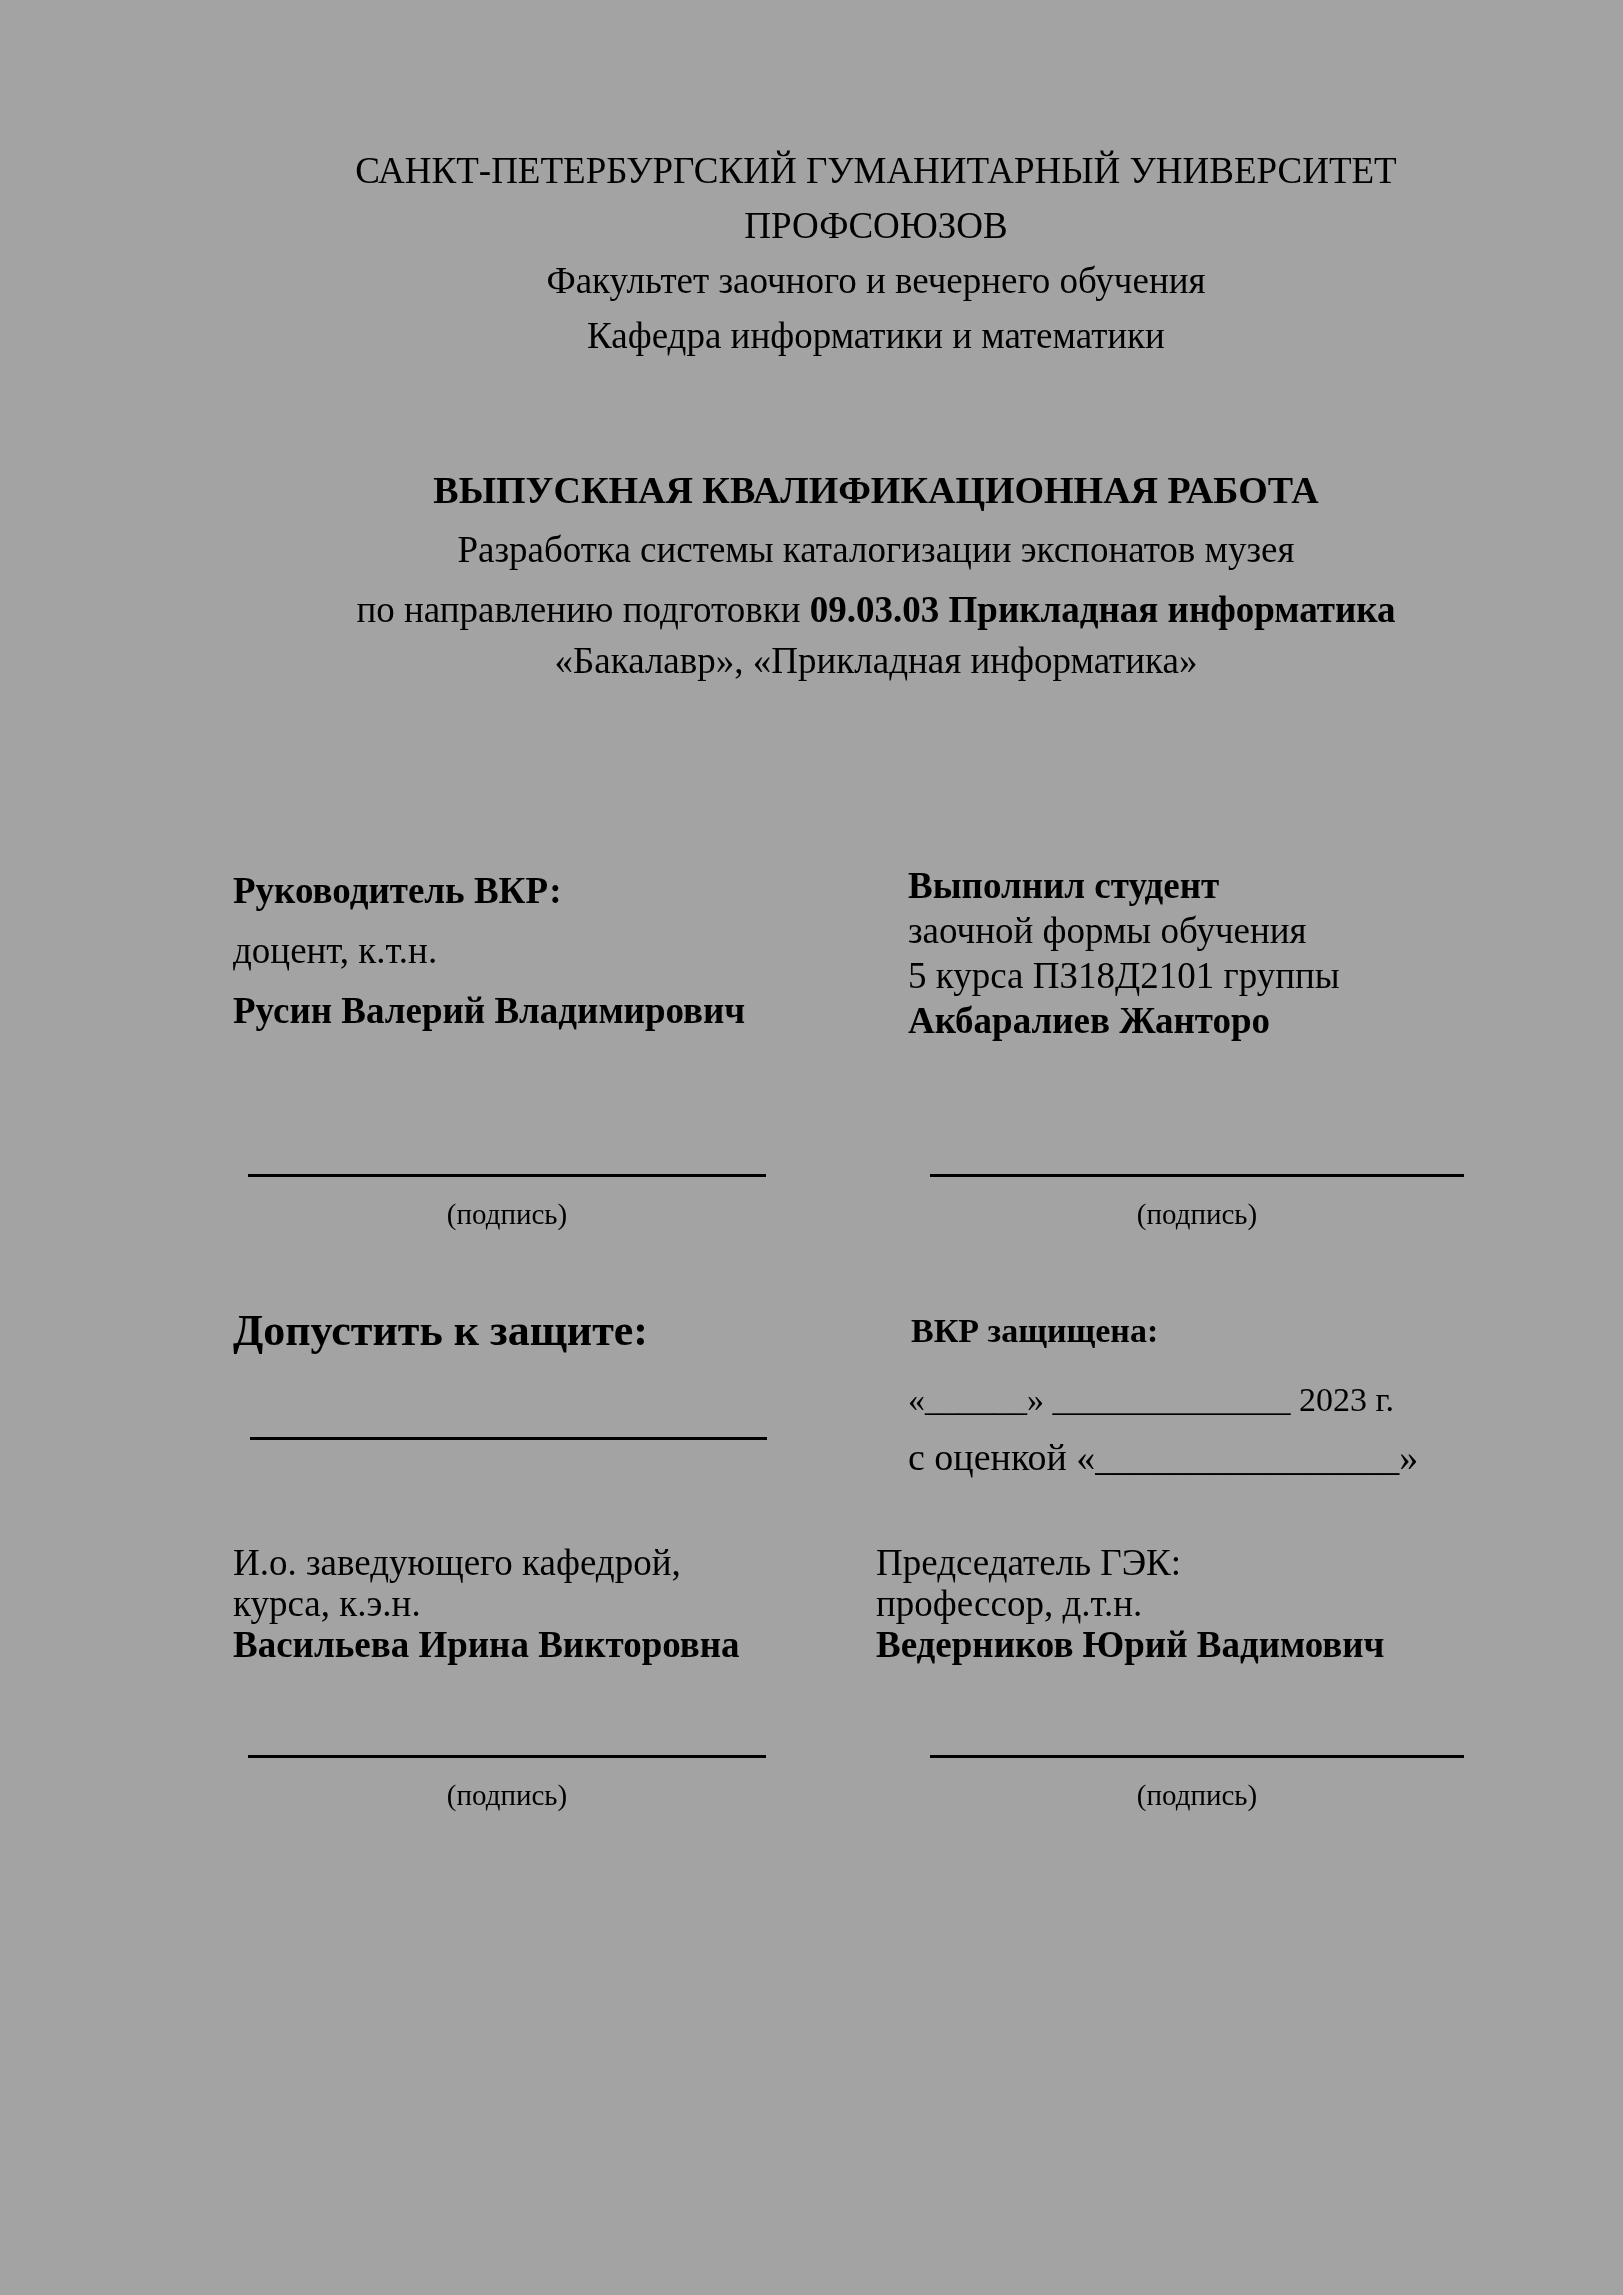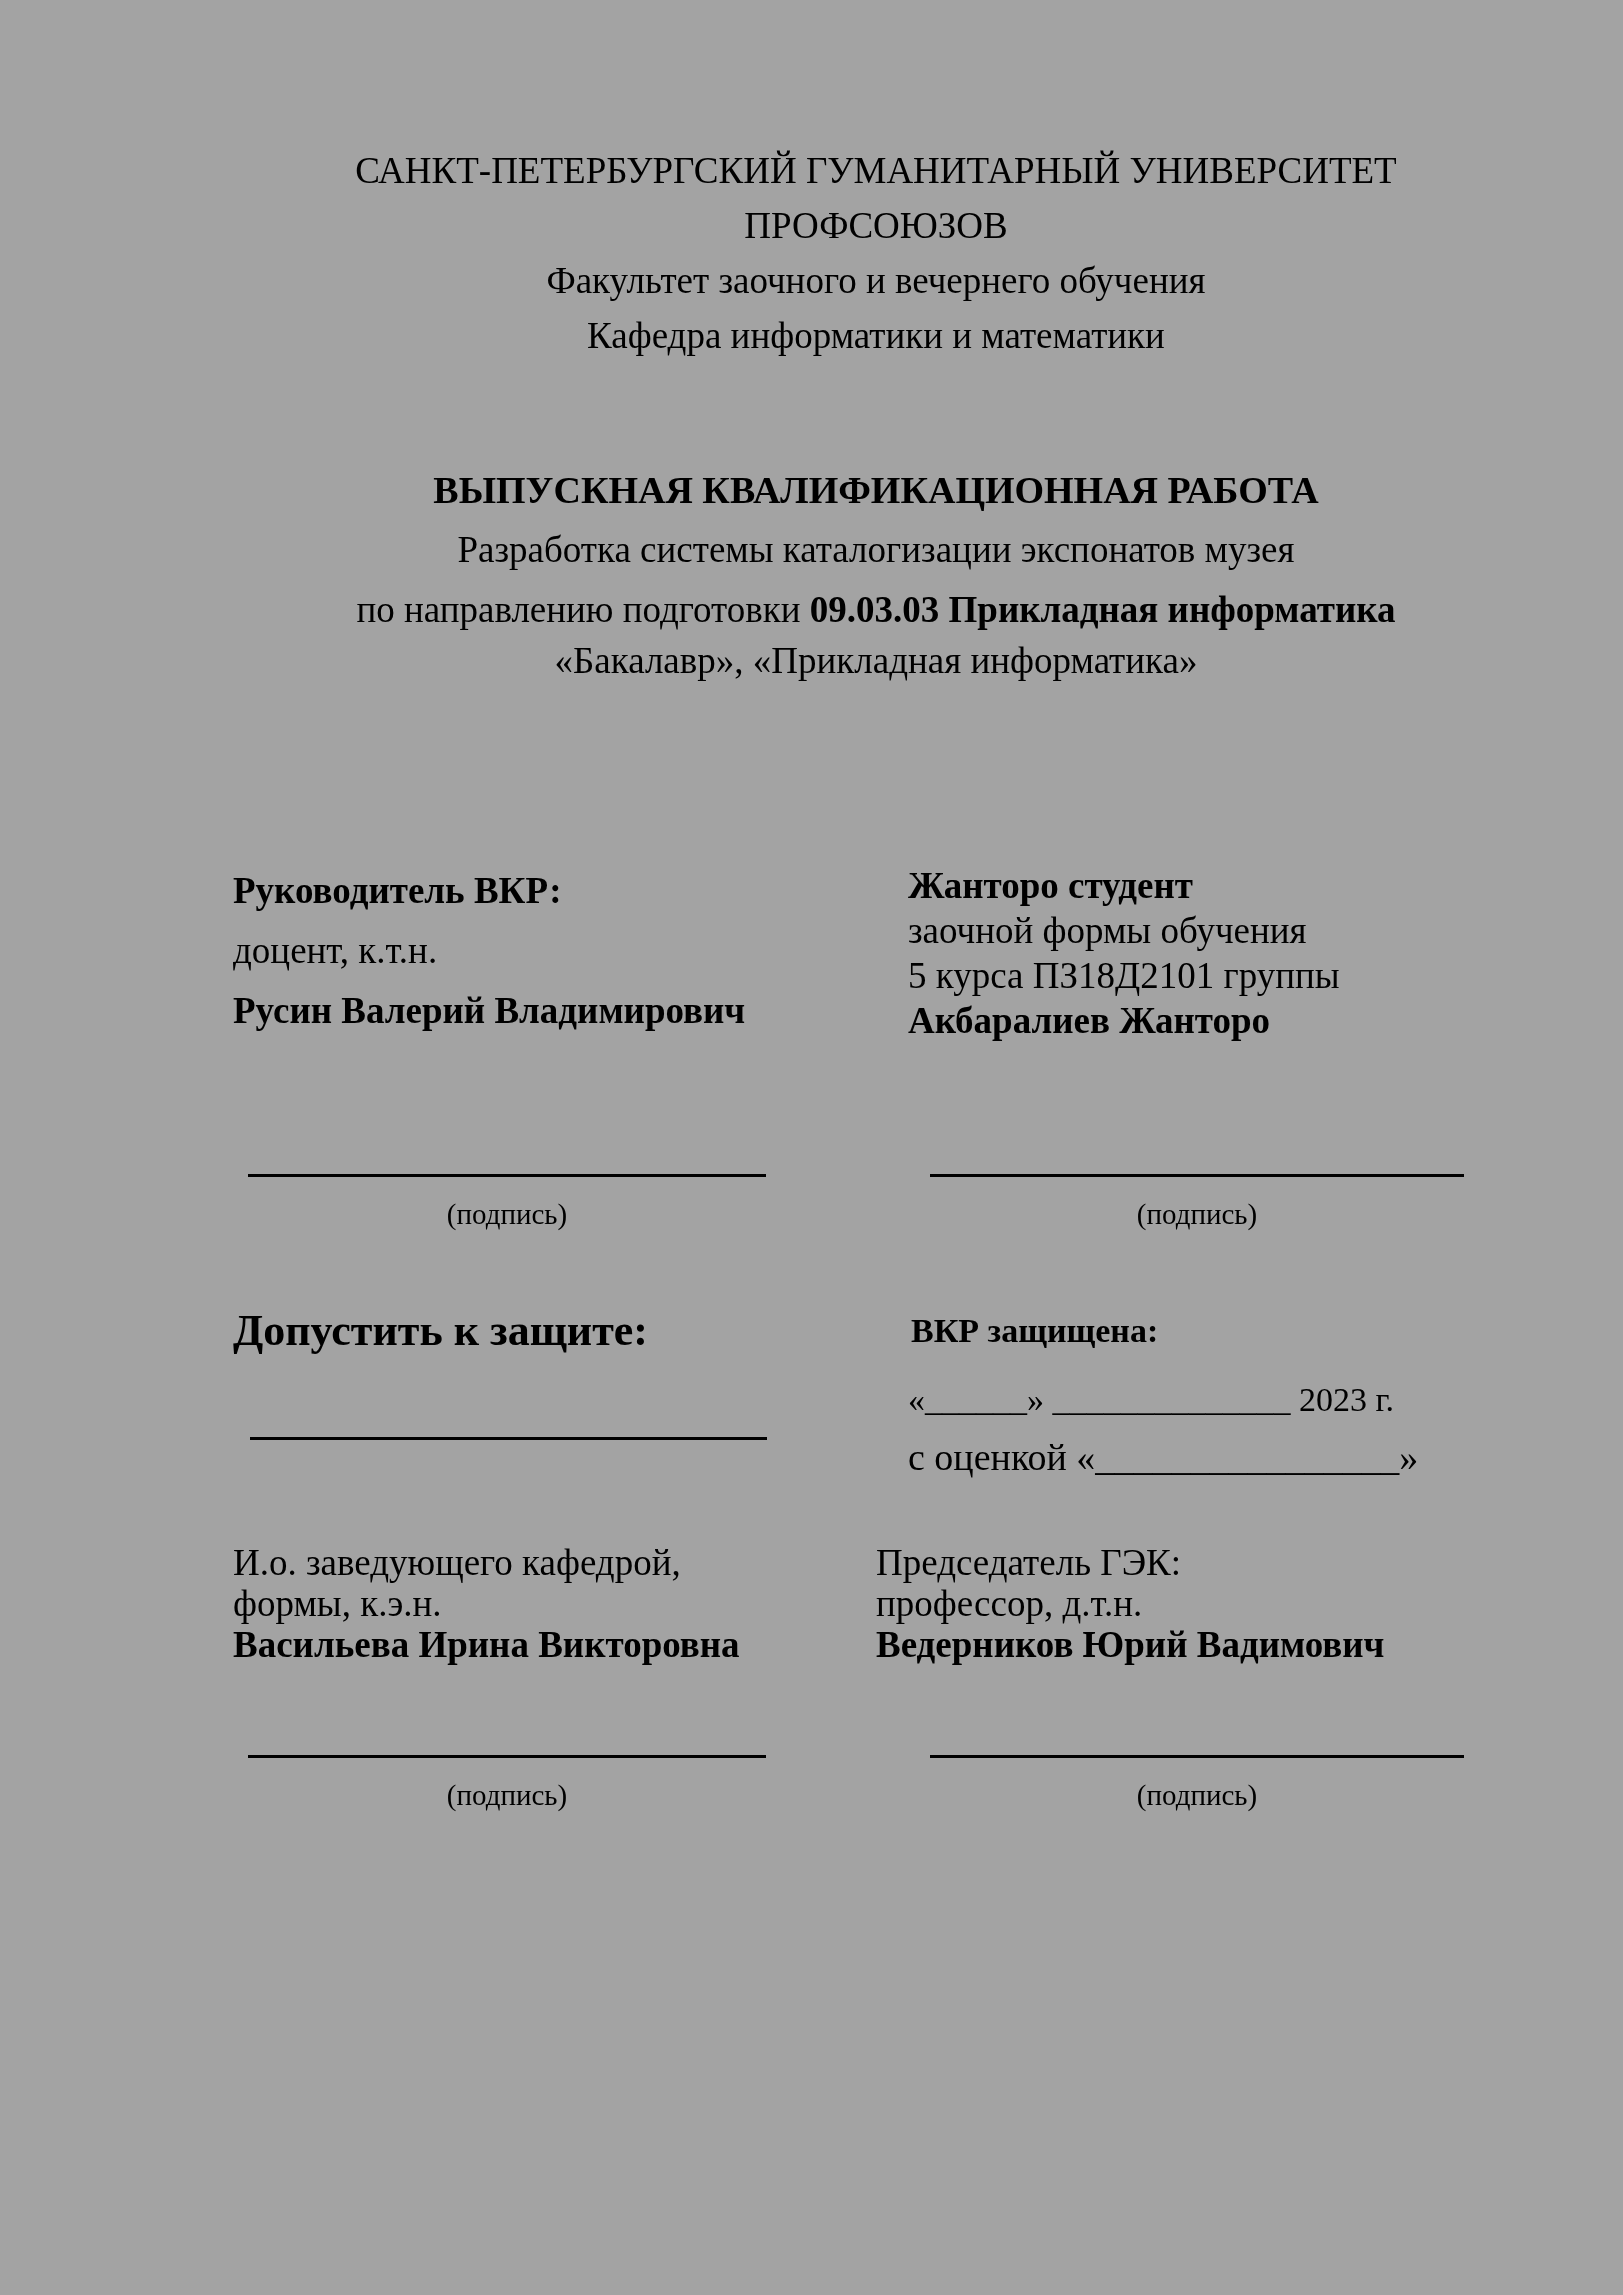--- a/index.html
+++ b/index.html
@@ -63,21 +63,21 @@
     <div class="qual">«Бакалавр», «Прикладная информатика»</div>
   </div>
 
   <div id="supervisor-block" class="blk">
     <div class="b">Руководитель ВКР:</div>
     <div>доцент, к.т.н.</div>
     <div class="b">Русин Валерий Владимирович</div>
   </div>
 
   <div id="student-block" class="blk">
-    <div class="b">Жанторо студент</div>
+    <div class="b">Выполнил студент</div>
     <div>заочной формы обучения</div>
     <div>5 курса ПЗ18Д2101 группы</div>
     <div class="b">Акбаралиев Жанторо</div>
   </div>
 
   <div id="sig-supervisor" class="sig">
     <div class="sig-line"></div>
     <div class="sig-cap">(подпись)</div>
   </div>
 
@@ -89,21 +89,21 @@
   <div id="admit-heading" class="blk">Допустить к защите:</div>
   <div id="defense-heading" class="blk">ВКР защищена:</div>
 
   <div id="admit-line" class="blk"></div>
 
   <div id="defense-date" class="blk">«______» ______________ 2023 г.</div>
   <div id="defense-grade" class="blk">с оценкой «________________»</div>
 
   <div id="dept-head-block" class="blk">
     <div>И.о. заведующего кафедрой,</div>
-    <div>формы, к.э.н.</div>
+    <div>курса, к.э.н.</div>
     <div class="b">Васильева Ирина Викторовна</div>
   </div>
 
   <div id="gek-chair-block" class="blk">
     <div>Председатель ГЭК:</div>
     <div>профессор, д.т.н.</div>
     <div class="b">Ведерников Юрий Вадимович</div>
   </div>
 
   <div id="sig-dept-head" class="sig">

